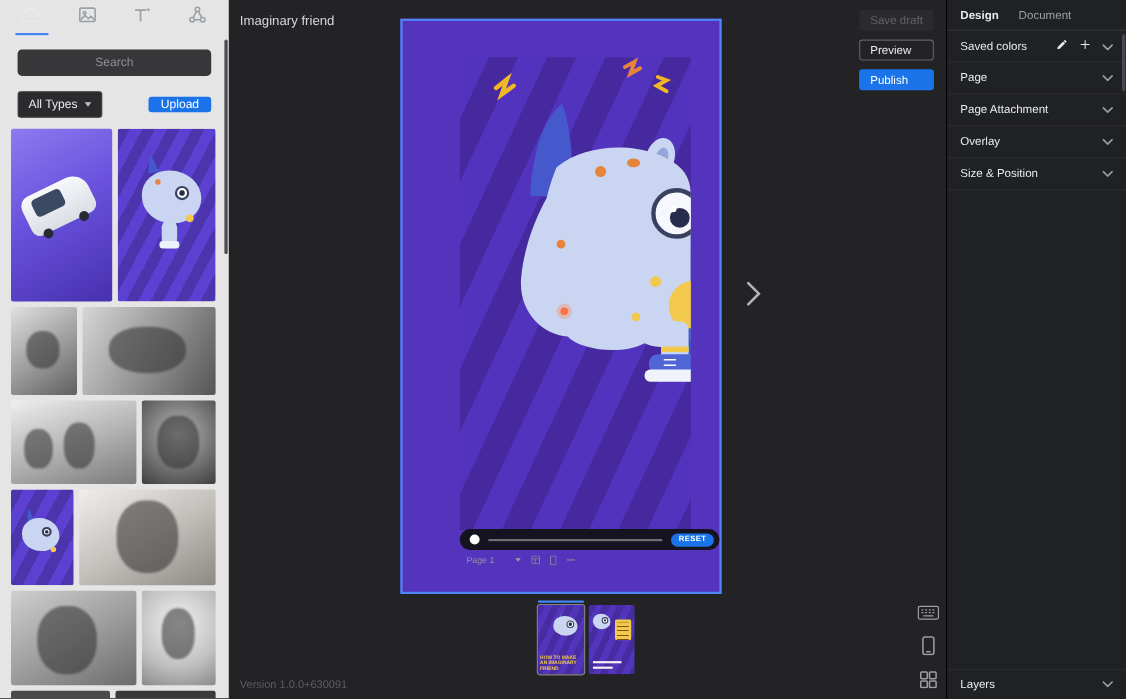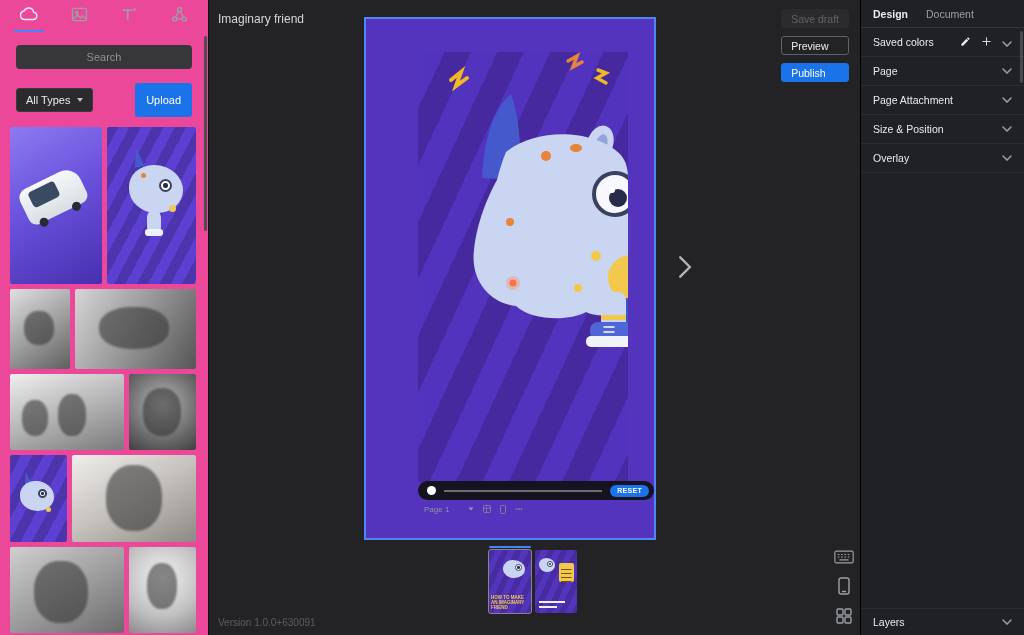--- a/index.html
+++ b/index.html
@@ -2,41 +2,41 @@
 <html><head>
 <meta charset="utf-8">
 <style>
   * { margin:0; padding:0; box-sizing:border-box; }
   html,body { width:1024px; height:635px; overflow:hidden; background:#202124;
               font-family:"Liberation Sans", sans-serif; }
   .app { position:relative; width:1024px; height:635px; }
 
   
   .left-panel { position:absolute; left:0; top:0; width:209px; height:635px;
-                background:#ec4899; border-right:1px solid #121214; overflow:hidden; }
+                background:#e5e5e5; border-right:1px solid #121214; overflow:hidden; }
   .lp-tabs { height:32px; display:flex; align-items:center; justify-content:space-between;
              padding:0 16px; }
   .lp-tab { position:relative; width:26px; height:32px; display:flex; align-items:center;
             justify-content:center; cursor:pointer; }
   .lp-tab.active::after { content:""; position:absolute; left:-2px; right:-2px; bottom:0;
             height:2px; background:#4285f4; }
   .lp-search { margin:13px 16px 0; }
   .lp-search input { width:100%; height:24px; background:#37373a; border:none; border-radius:4px;
             color:#d8d8d8; font-size:11px; text-align:center; outline:none;
             font-family:"Liberation Sans", sans-serif; }
   .lp-search input::placeholder { color:#8f9094; }
   .lp-filter-row { margin:14px 16px 10px; display:flex; align-items:center;
             justify-content:space-between; }
   .lp-select { height:24px; padding:0 9px; background:#2b2b2e; border:1px solid #3a3a3e;
             border-radius:3px; color:#e8eaed; font-size:11px; display:flex; align-items:center;
             gap:7px; cursor:pointer; }
   .caret { width:0; height:0; border-left:3.5px solid transparent;
             border-right:3.5px solid transparent; border-top:4px solid #c3c4c7; }
   .caret.small { border-top-color:#9aa0a6; transform:scale(.8); }
-  .lp-upload { height:34px; padding:0 11px; background:#1a73e8; border:none; border-radius:3px;
+  .lp-upload { height:14px; padding:0 11px; background:#1a73e8; border:none; border-radius:3px;
             color:#fff; font-size:11px; cursor:pointer; font-family:"Liberation Sans",sans-serif; }
   .lp-grid { margin:0 10px; }
   .lp-row { display:flex; gap:5px; margin-bottom:5px; }
   .thumb { position:relative; height:100%; border-radius:2px; overflow:hidden; cursor:pointer;
            flex:0 0 auto; }
   .t-car { background:linear-gradient(150deg,#8d7af0 0%,#6a52dd 45%,#4630ae 100%); }
   .car { position:absolute; left:12%; top:32%; width:70%; height:24%;
          background:linear-gradient(#f7f9fb,#d9dee4); border-radius:10px 16px 8px 8px;
          transform:rotate(-26deg); }
   .car::before { content:""; position:absolute; left:16%; top:12%; width:44%; height:46%;
@@ -429,29 +429,29 @@
     </div>
     <div class="rp-row">
       <span class="rp-label">Page Attachment</span>
       <span class="rp-ico">
         <svg width="10" height="6" viewBox="0 0 10 6" fill="none" stroke="#9aa0a6" stroke-width="1.5" stroke-linecap="round">
             <path d="M1 1l4 4 4-4"></path>
           </svg>
       </span>
     </div>
     <div class="rp-row">
-      <span class="rp-label">Size &amp; Position</span>
+      <span class="rp-label">Overlay</span>
       <span class="rp-ico">
         <svg width="10" height="6" viewBox="0 0 10 6" fill="none" stroke="#9aa0a6" stroke-width="1.5" stroke-linecap="round">
             <path d="M1 1l4 4 4-4"></path>
           </svg>
       </span>
     </div>
     <div class="rp-row">
-      <span class="rp-label">Overlay</span>
+      <span class="rp-label">Size &amp; Position</span>
       <span class="rp-ico">
         <svg width="10" height="6" viewBox="0 0 10 6" fill="none" stroke="#9aa0a6" stroke-width="1.5" stroke-linecap="round">
             <path d="M1 1l4 4 4-4"></path>
           </svg>
       </span>
     </div>
 
     <div class="rp-layers">
       <span class="rp-label">Layers</span>
       <span class="rp-ico">

